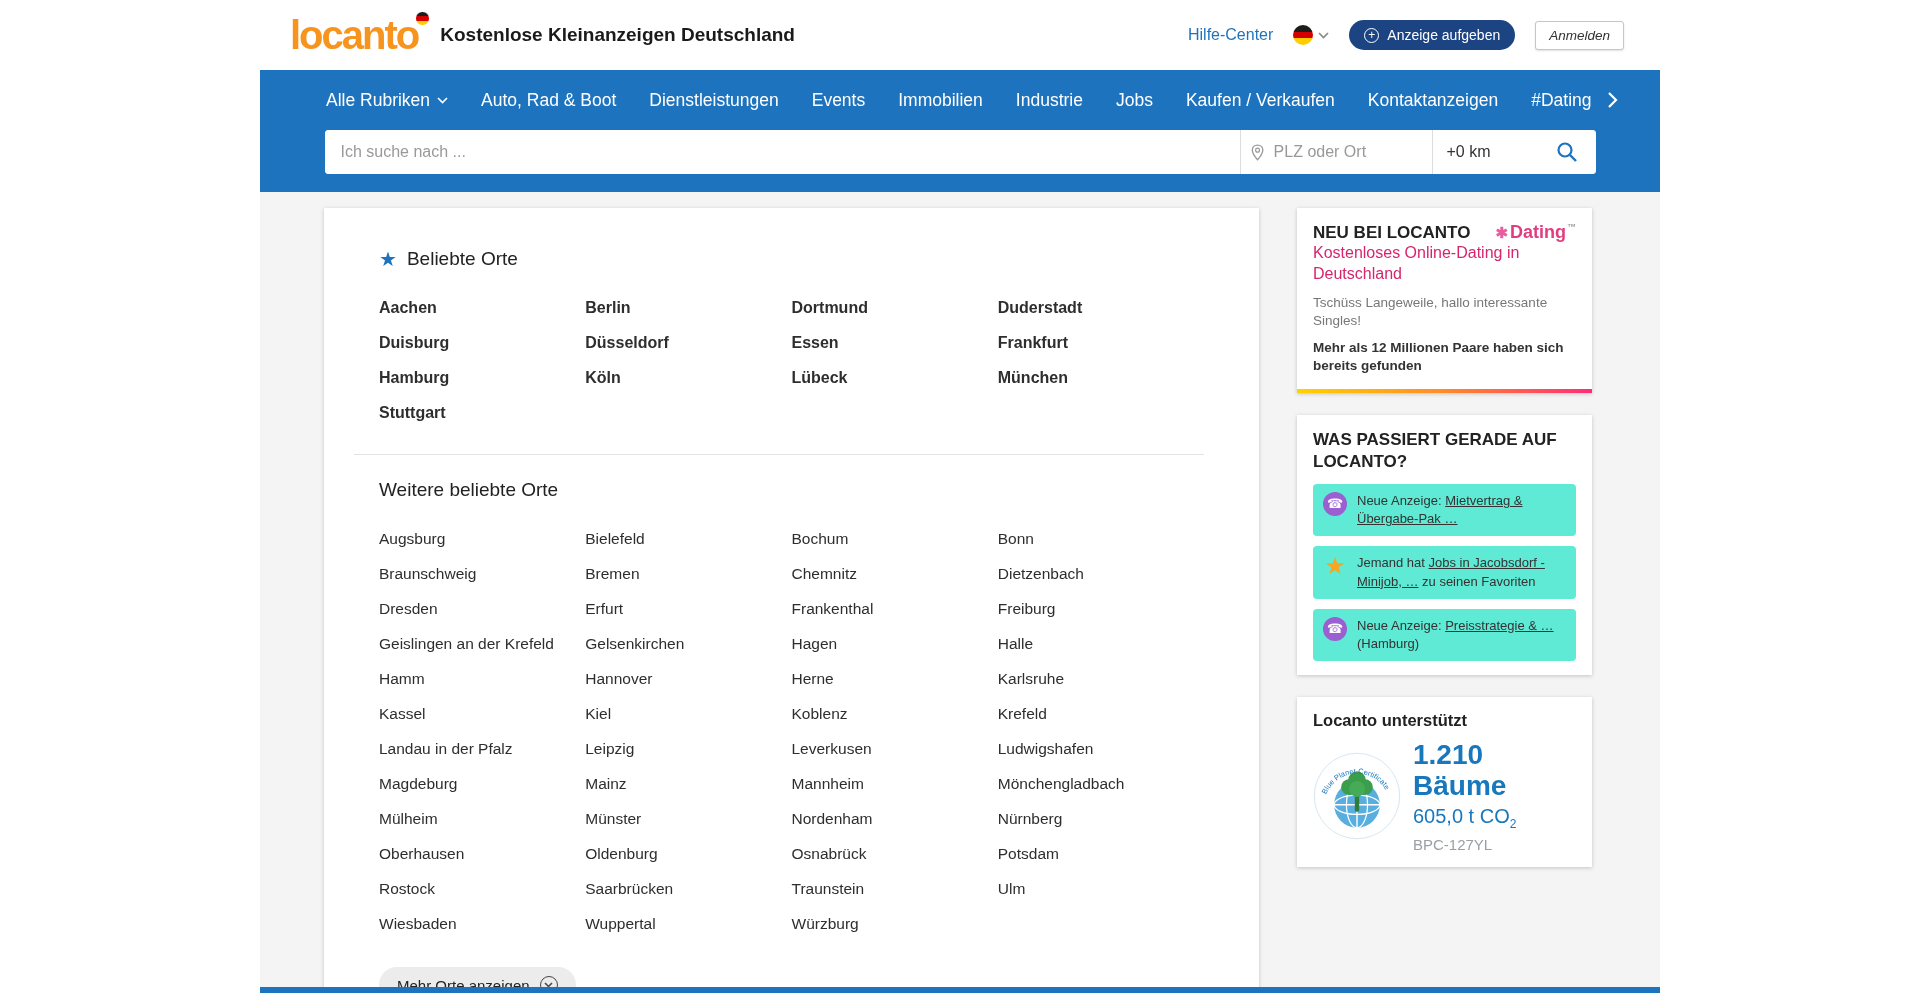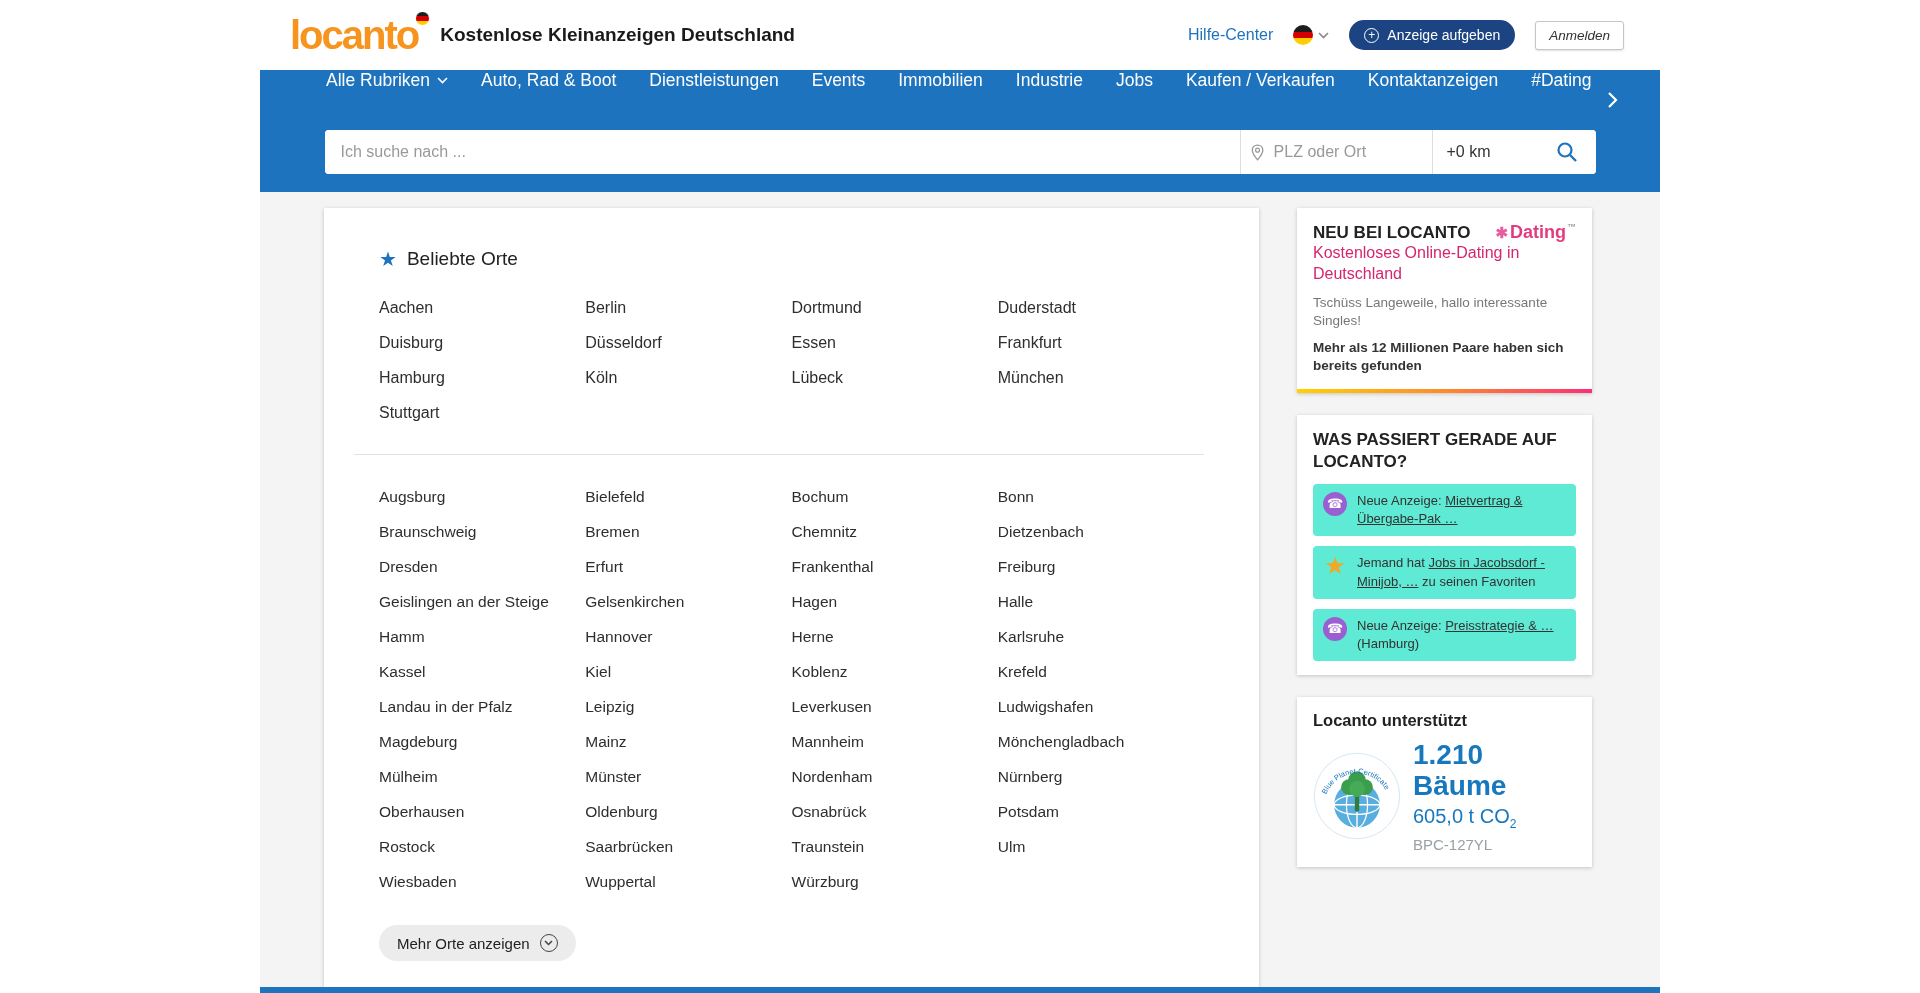--- a/index.html
+++ b/index.html
@@ -26,21 +26,21 @@
   .post-ad-btn { display:flex; align-items:center; gap:8px; background:#1c4482; color:#fff; border:none;
     border-radius:15px; height:30px; padding:0 15px; font-size:14px; font-family:inherit; cursor:pointer; }
   .plus-icon { width:15px; height:15px; border:1.5px solid #fff; border-radius:50%;
     display:flex; align-items:center; justify-content:center; font-size:12px; line-height:1; }
   .plus-icon::before { content:"+"; }
   .login-btn { background:#fff; border:1px solid #c6c6c6; border-radius:3px; padding:6px 13px;
     font-size:13.5px; color:#333; font-family:inherit; box-shadow:0 1px 2px rgba(0,0,0,.12); cursor:pointer;font-style:italic; }
 
   
   .bluebar { background:#1e73be; padding-bottom:18px; }
-  .nav-row { position:relative; height:60px; display:flex; align-items:flex-start; padding:0 60px 0 66px; }
+  .nav-row { position:relative; height:60px; display:flex; align-items:center; padding:0 60px 0 66px; }
   .nav-list { display:flex; align-items:center; gap:33px; flex:1; overflow:hidden; white-space:nowrap; }
   .nav-item { color:#fff; font-size:17.5px; text-decoration:none; flex-shrink:0; display:flex; align-items:center; gap:7px; }
   .nav-scroll-chevron { position:absolute; right:42px; top:50%; transform:translateY(-50%); cursor:pointer; display:flex; }
 
   .search-row { margin:0 auto; width:1271px; height:44px; background:#fff; border-radius:4px; display:flex; align-items:stretch; }
   .search-input { flex:1; border:none; outline:none; padding:0 16px; font-size:16px; font-family:inherit; color:#333; border-radius:4px 0 0 4px; }
   .search-input::placeholder, .loc-input::placeholder { color:#999; }
   .loc-box { width:192px; border-left:1px solid #ddd; display:flex; align-items:center; gap:8px; padding:0 10px; }
   .loc-input { border:none; outline:none; width:100%; font-size:16px; font-family:inherit; color:#333; }
   .radius-box { width:106px; border-left:1px solid #ddd; display:flex; align-items:center; padding:0 14px; font-size:16px; color:#333; cursor:pointer;text-align:center; }
@@ -49,21 +49,21 @@
   
   .content { background:#f4f4f4; height:795px; overflow:hidden; display:flex; gap:38px;
     padding:16px 64px 0; align-items:flex-start; }
 
   .main-card { width:935px; min-height:900px; background:#fff; box-shadow:0 1px 4px rgba(0,0,0,.2); padding:40px 55px 30px; }
   .section-head { display:flex; align-items:center; gap:10px; margin-bottom:20px; }
   .star-bullet { color:#1e73be; font-size:20px; line-height:1; }
   .section-title { font-size:19px; color:#222; font-weight:400; }
   .city-grid { display:grid; grid-template-columns:repeat(4,1fr); grid-auto-rows:35px; align-items:center; }
   .city-link { font-size:15.5px; color:#2e2e2e; text-decoration:none; }
-  .city-grid.bold .city-link { font-weight:normal; font-size:16px; }
+  .city-grid.bold .city-link { font-weight:bold; font-size:16px; }
   .divider { border:none; border-top:1px solid #e3e3e3; margin:24px 0 24px -25px; }
   .more-btn { margin-top:26px; display:inline-flex; align-items:center; gap:10px; background:#ececec; border:none;
     border-radius:18px; padding:9px 18px; font-size:15px; color:#222; font-family:inherit; cursor:pointer; }
   .chev-circle { width:18px; height:18px; border:1.5px solid #444; border-radius:50%;
     display:flex; align-items:center; justify-content:center; }
 
   
   .sidebar { width:295px; flex-shrink:0; display:flex; flex-direction:column; gap:22px; }
   .side-box { background:#fff; box-shadow:0 1px 4px rgba(0,0,0,.2); padding:14px 16px; }
 
@@ -234,20 +234,23 @@
 
           <a class="city-link" href="#">Lübeck</a>
 
           <a class="city-link" href="#">München</a>
 
           <a class="city-link" href="#">Stuttgart</a>
         </div>
 
       <hr class="divider">
 
+      <div class="section-head">
+        <h2 class="section-title" style="margin:0;">Weitere beliebte Orte</h2>
+      </div>
       <div class="city-grid">
 
           <a class="city-link" href="#">Augsburg</a>
 
           <a class="city-link" href="#">Bielefeld</a>
 
           <a class="city-link" href="#">Bochum</a>
 
           <a class="city-link" href="#">Bonn</a>
 
@@ -260,21 +263,21 @@
           <a class="city-link" href="#">Dietzenbach</a>
 
           <a class="city-link" href="#">Dresden</a>
 
           <a class="city-link" href="#">Erfurt</a>
 
           <a class="city-link" href="#">Frankenthal</a>
 
           <a class="city-link" href="#">Freiburg</a>
 
-          <a class="city-link" href="#">Geislingen an der Steige</a>
+          <a class="city-link" href="#">Geislingen an der Krefeld</a>
 
           <a class="city-link" href="#">Gelsenkirchen</a>
 
           <a class="city-link" href="#">Hagen</a>
 
           <a class="city-link" href="#">Halle</a>
 
           <a class="city-link" href="#">Hamm</a>
 
           <a class="city-link" href="#">Hannover</a>

